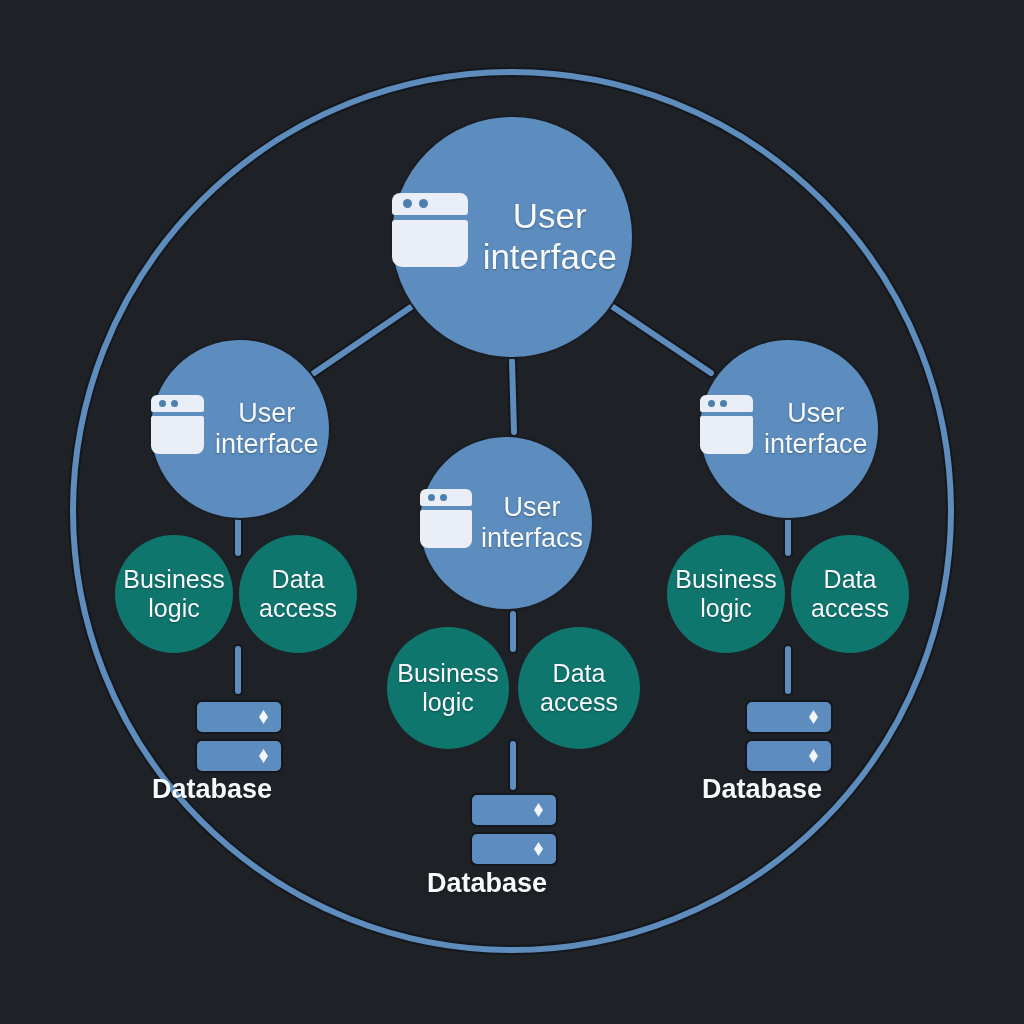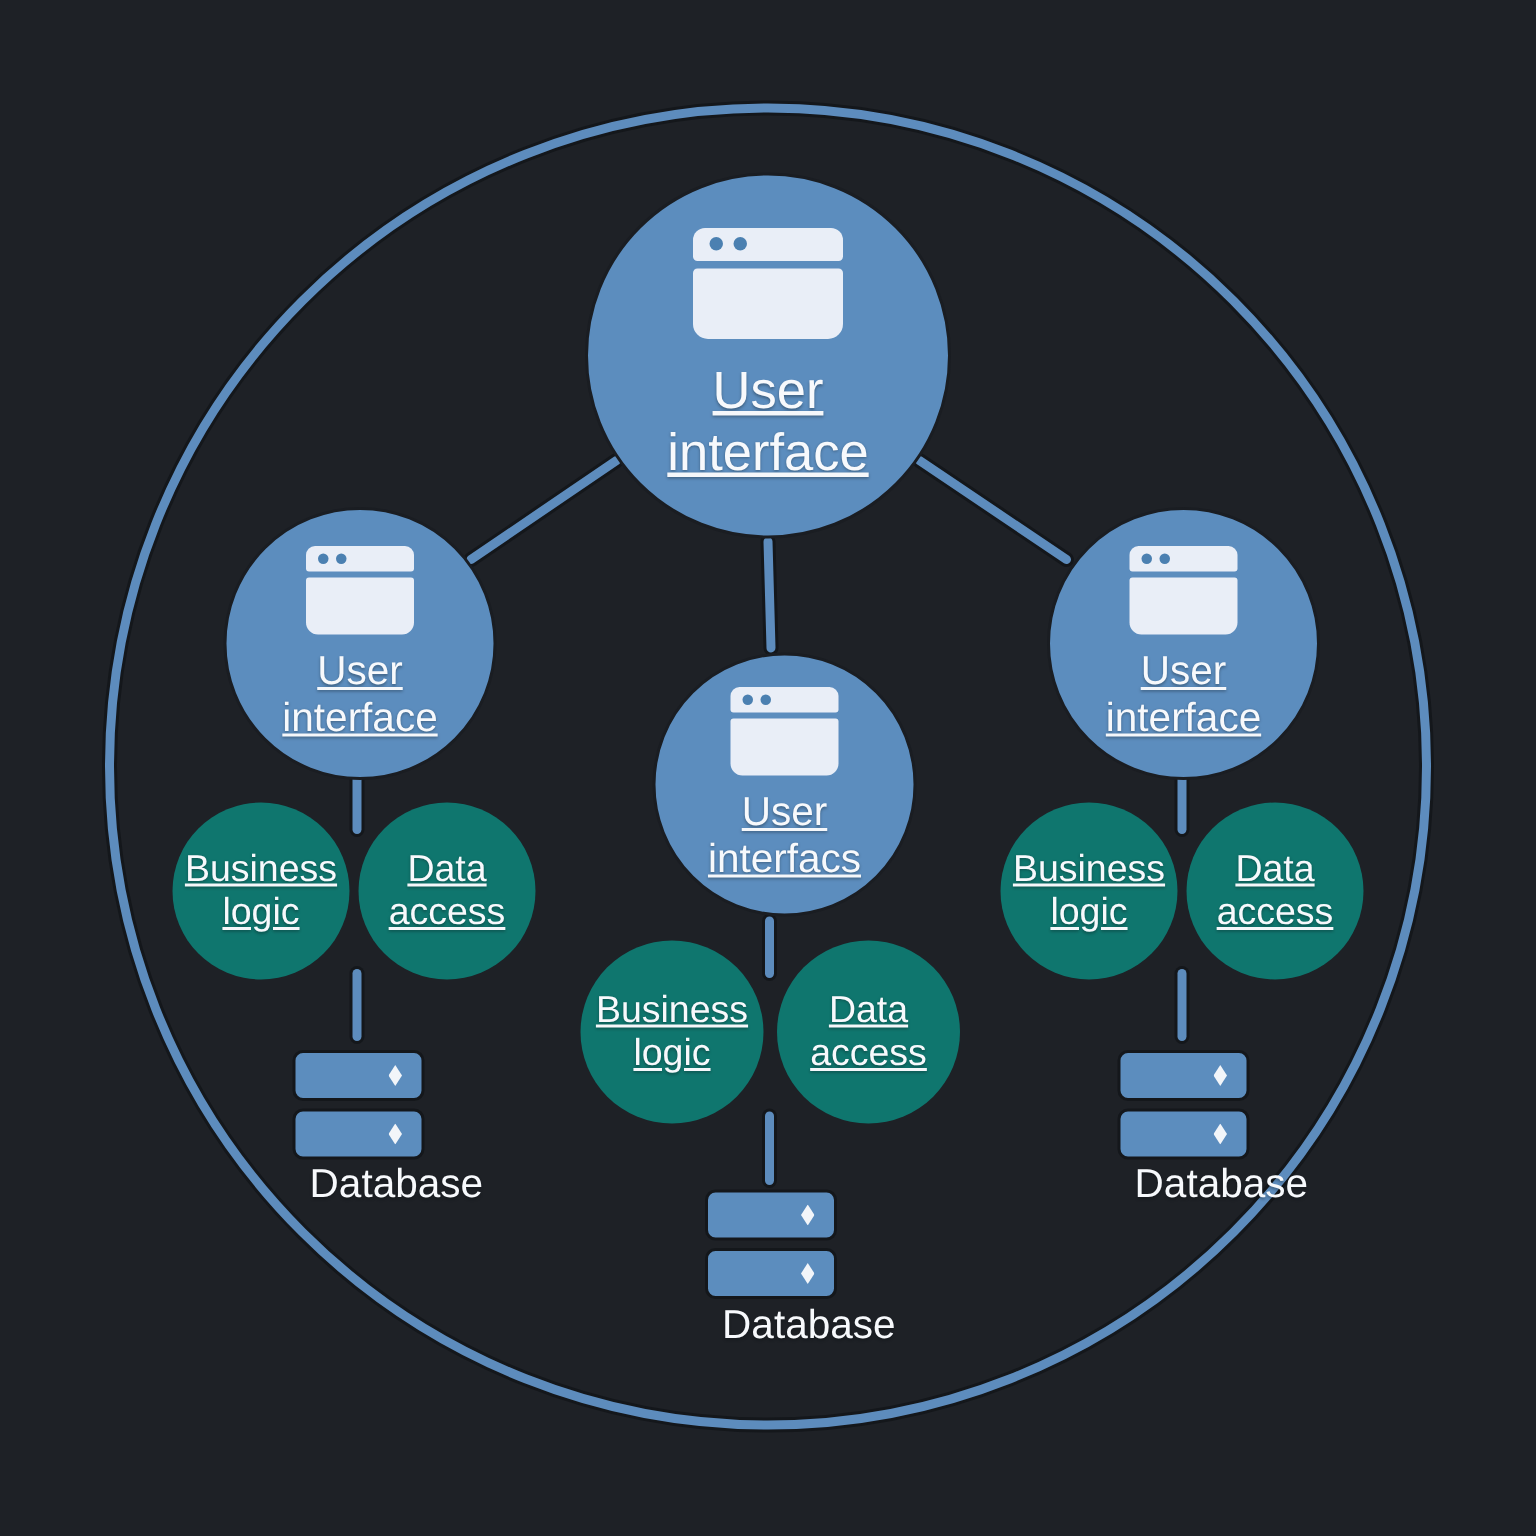--- a/index.html
+++ b/index.html
@@ -5,22 +5,22 @@
   html,body{margin:0;padding:0;background:#14161a;}
   #stage{
     position:relative;width:1024px;height:1024px;overflow:hidden;
     background:#1e2126;
     font-family:"Liberation Sans", sans-serif;
     color:#f5f7fa;
   }
   #wires{position:absolute;left:0;top:0;z-index:0;}
   .node{
     position:absolute;border-radius:50%;
-    display:flex;flex-direction:column;align-items:center;justify-content:center;
-    text-align:center;z-index:2;box-sizing:border-box;text-decoration:underline;
+    display:flex;flex-direction:row;align-items:center;justify-content:center;
+    text-align:center;z-index:2;box-sizing:border-box;
   }
   .node.blue{background:#5c8dbe;border:2px solid #1a1d22;}
   .node.dark{background:#0f766e;z-index:3;}
   .node-label{
     font-weight:500;line-height:1.16;color:#f7f9fc;
     text-shadow:0 1px 2px rgba(10,14,18,.35);
   }
   .node.top .node-label{font-size:35px;max-width:210px;}
   .node.blue.sm .node-label{font-size:27px;max-width:140px;}
   .node.dark .node-label{font-size:25px;max-width:118px;}
@@ -42,21 +42,21 @@
   .db-row{
     width:84px;height:30px;background:#5c8dbe;
     border:2px solid #14171b;border-radius:7px;position:relative;
   }
   .db-gem{
     position:absolute;right:13px;top:50%;margin-top:-7px;width:9px;height:14px;
     background:#f2f5f9;
     clip-path:polygon(50% 0,100% 50%,50% 100%,0 50%);
   }
   .db-label{
-    position:absolute;z-index:2;text-align:right;font-size:27px;font-weight:400;
+    position:absolute;z-index:2;text-align:left;font-size:27px;font-weight:700;
     color:#f7f9fc;text-shadow:0 1px 2px rgba(10,14,18,.35);width:170px;
   }
 </style>
 </head>
 <body>
 
 <div id="stage">
 
   <svg id="wires" width="1024" height="1024" viewBox="0 0 1024 1024">
 
@@ -118,21 +118,21 @@
   <div class="db-icon" style="left:195px;top:700px;">
     <div class="db-row">
       <span class="db-gem"></span>
     </div>
     <div class="db-row">
       <span class="db-gem"></span>
     </div>
   </div>
   <div class="db-label" style="left:152px;top:774px;">Database</div>
 
-  <div class="node blue sm" style="left:435px;top:435px;width:176px;height:176px;">
+  <div class="node blue sm" style="left:418px;top:435px;width:176px;height:176px;">
     <div class="win-icon sm">
       <div class="win-bar">
         <span class="win-dot"></span>
         <span class="win-dot"></span>
       </div>
       <div class="win-body"></div>
     </div>
     <div class="node-label">User interfacs</div>
   </div>
 

